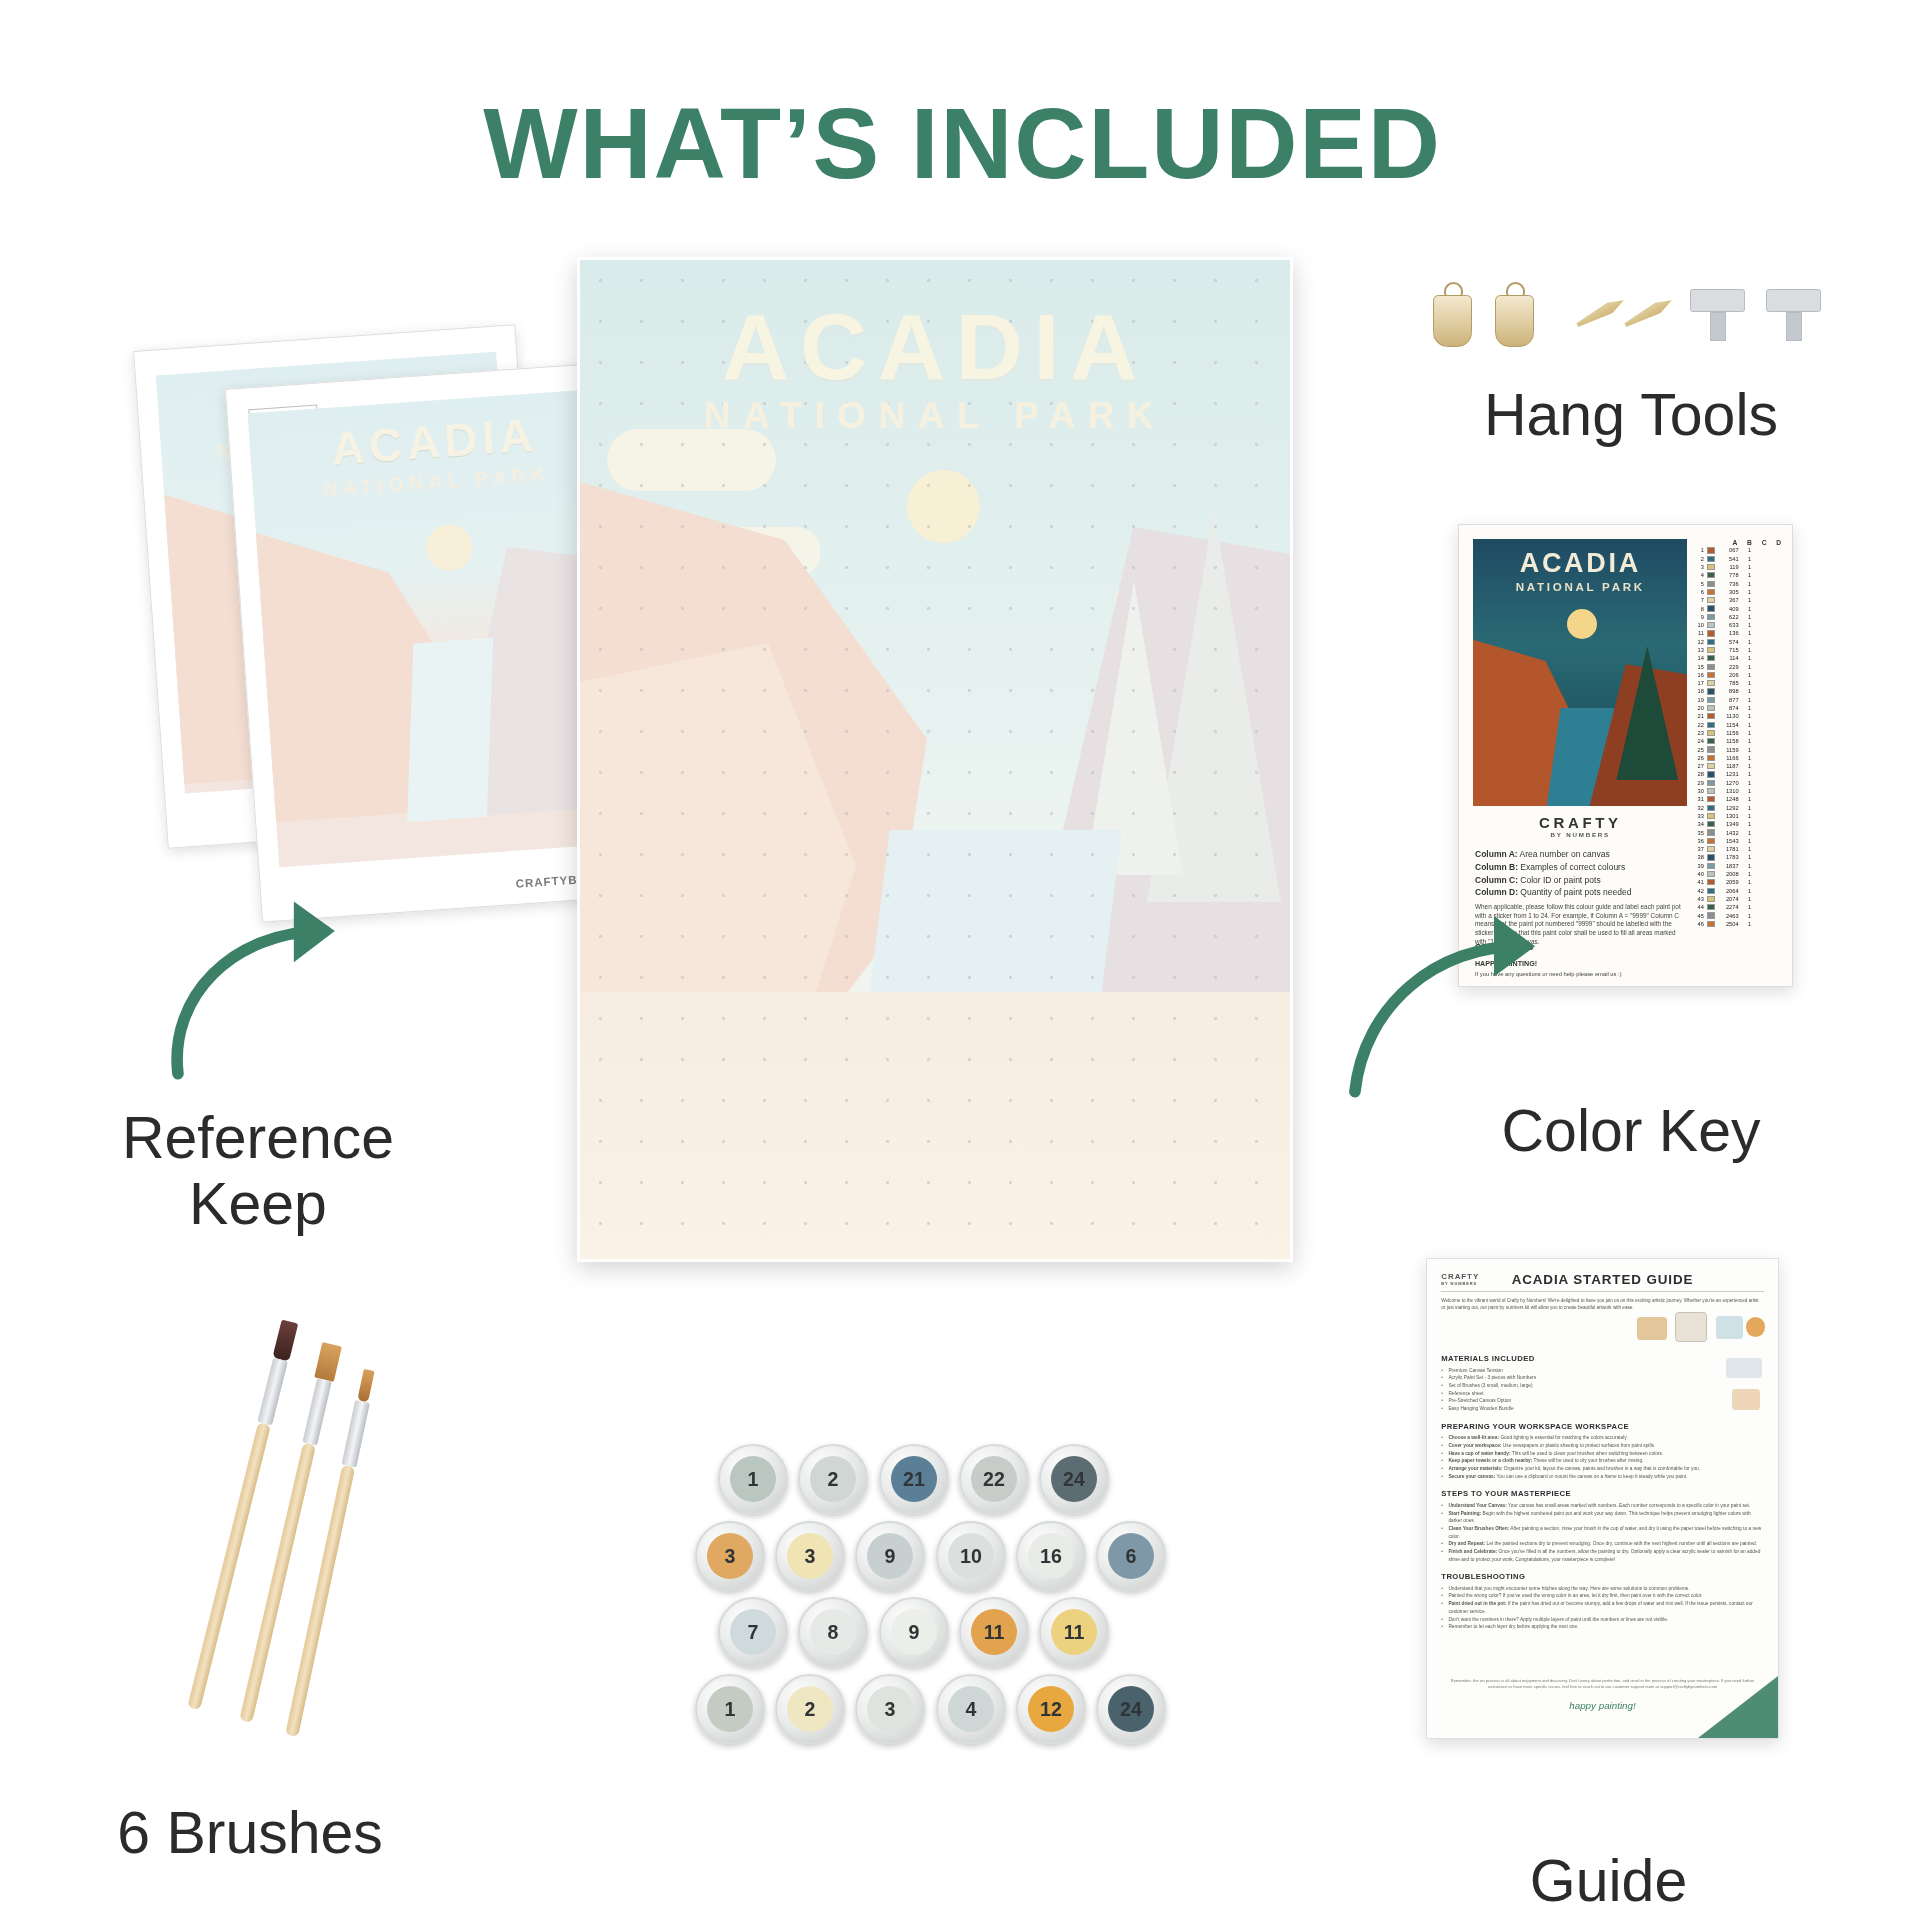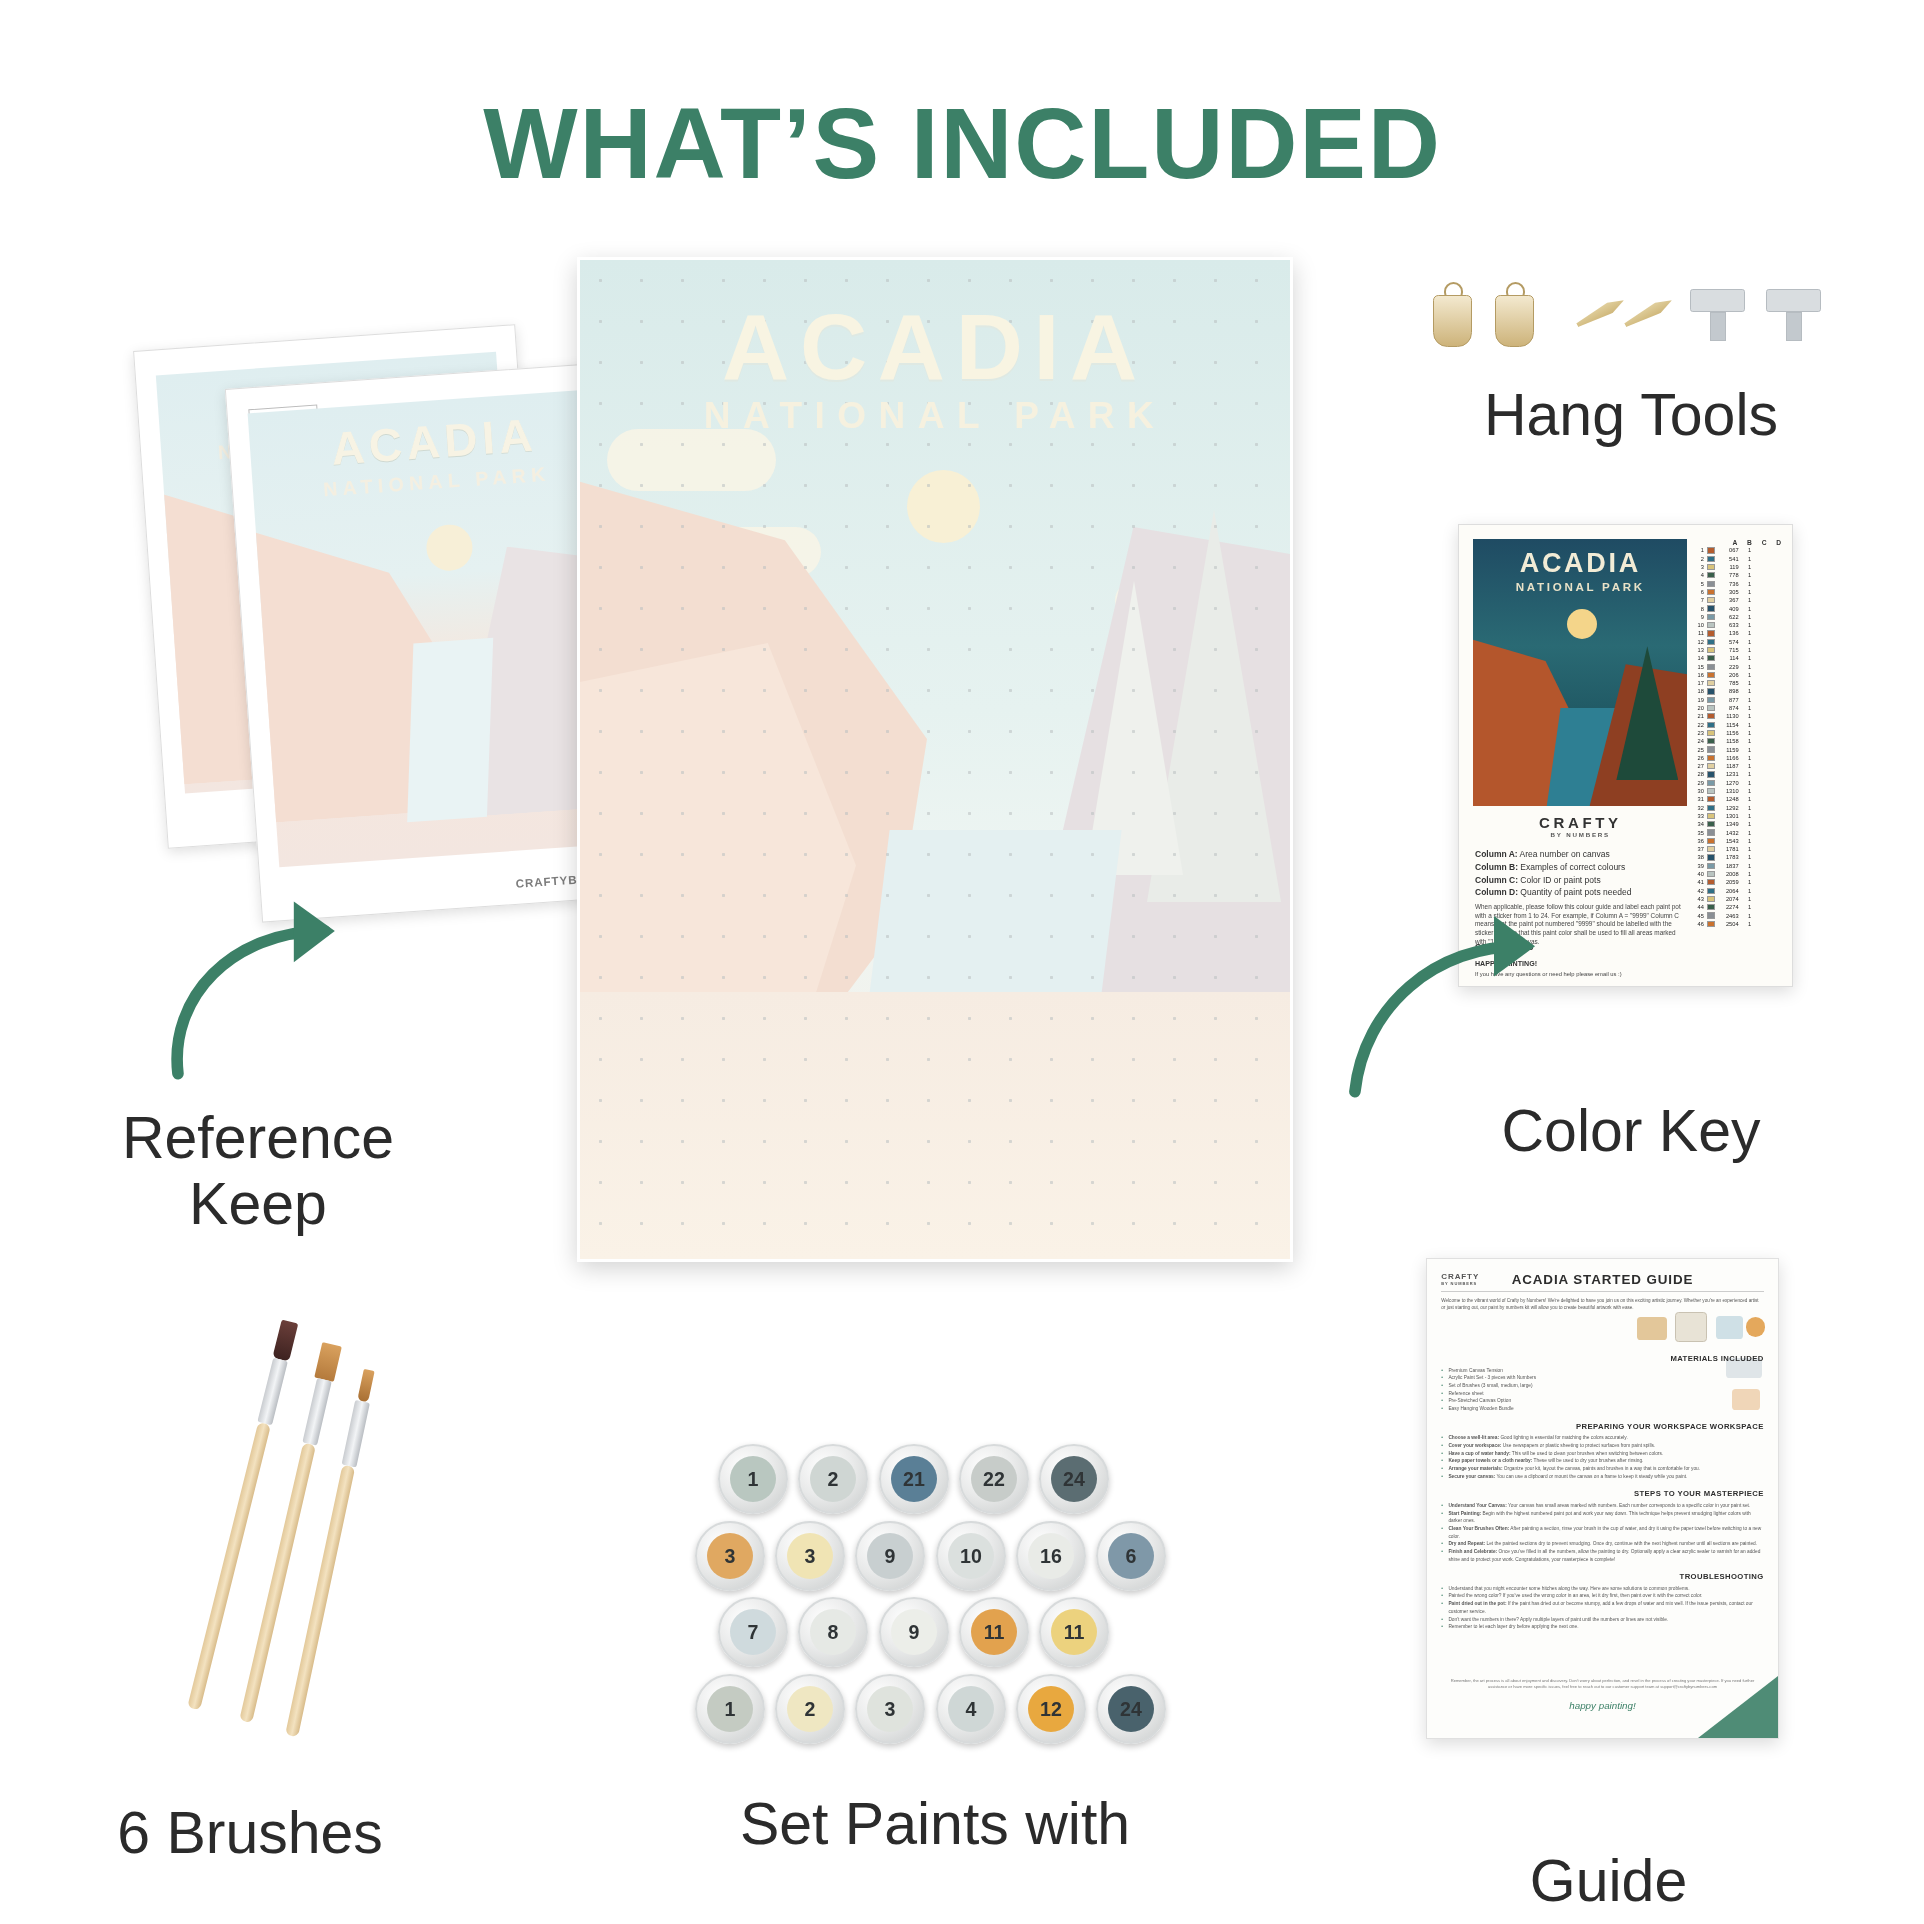--- a/index.html
+++ b/index.html
@@ -212,21 +212,21 @@
     position:absolute; left:1426px; top:1258px; width:353px; height:481px;
     background:#fdfdfb; border:0.9px solid #e0e0e0; box-shadow:0 5.3px 16px rgba(0,0,0,.14);
     overflow:hidden; padding:12.5px 14.3px;
   }
   .g-logo { font-size:8px; font-weight:800; color:#555; letter-spacing:0.9px; }
   .g-logo small { display:block; font-size:4px; letter-spacing:0.9px;}
   .g-title { position:absolute; top:12.5px; left:0; width:100%; text-align:center;
     font-size:13.4px; font-weight:700; letter-spacing:0.9px; color:#2d2d2d; }
   .g-rule { position:absolute; left:14.3px; right:14.3px; top:32px; height:0.9px; background:#ccc; }
   .g-intro { position:absolute; top:39px; left:14.3px; right:14.3px; font-size:4.6px; color:#555; line-height:1.5; }
-  .g-h { font-size:7.7px; font-weight:700; color:#2d2d2d; margin: 9px 0 3.6px; letter-spacing:0.4px;text-align:right;}
+  .g-h { font-size:7.7px; font-weight:700; color:#2d2d2d; margin: 9px 0 3.6px; letter-spacing:0.4px;}
   .g-li { font-size:4.8px; color:#555; line-height:1.6; padding-left:7.1px; position:relative;}
   .g-li:before { content:"•"; position:absolute; left:0; color:#3c8067;}
   .g-sec { position:absolute; left:14.3px; right:14.3px; }
   .g-icons { position:absolute; right:12.5px; top:53px; width:134px; height:107px; }
   .g-icon { position:absolute; border-radius:3.6px; }
   .g-happy { position:absolute; bottom:27px; left:0; width:100%; text-align:center;
      font-size:9.8px; font-style:italic; color:#3c8067; }
   .g-corner { position:absolute; right:0; bottom:0; width:80px; height:62px; background:#3c8067;
      clip-path: polygon(100% 0, 100% 100%, 0 100%); opacity:.9;}
   .footnote { position:absolute; bottom:48px; left:14.3px; right:14.3px; font-size:4.1px; color:#777; line-height:1.5; text-align:center;}
@@ -713,21 +713,21 @@
       <div class="inner" style="background: rgb(207, 215, 214);">4</div>
     </div>
     <div class="pot" style="left: 321px; top: 230px;">
       <div class="inner" style="background: rgb(232, 168, 63);">12</div>
     </div>
     <div class="pot" style="left: 401px; top: 230px;">
       <div class="inner" style="background: rgb(73, 98, 108);">24</div>
     </div>
   </div>
 <div class="label" style="left:659px; top:1791px; width:552px;">
-  <span>Set Paints with</span><br>
+  <br>
 </div>
 
 <div class="guide">
   <div class="g-logo">
     <span>CRAFTY</span>
     <small>BY NUMBERS</small>
   </div>
   <div class="g-title">ACADIA STARTED GUIDE</div>
   <div class="g-rule"></div>
   <div class="g-intro">Welcome to the vibrant world of Crafty by Numbers! We're delighted to have you join us on this exciting artistic journey. Whether you're an experienced artist or just starting out, our paint by numbers kit will allow you to create beautiful artwork with ease.</div>

